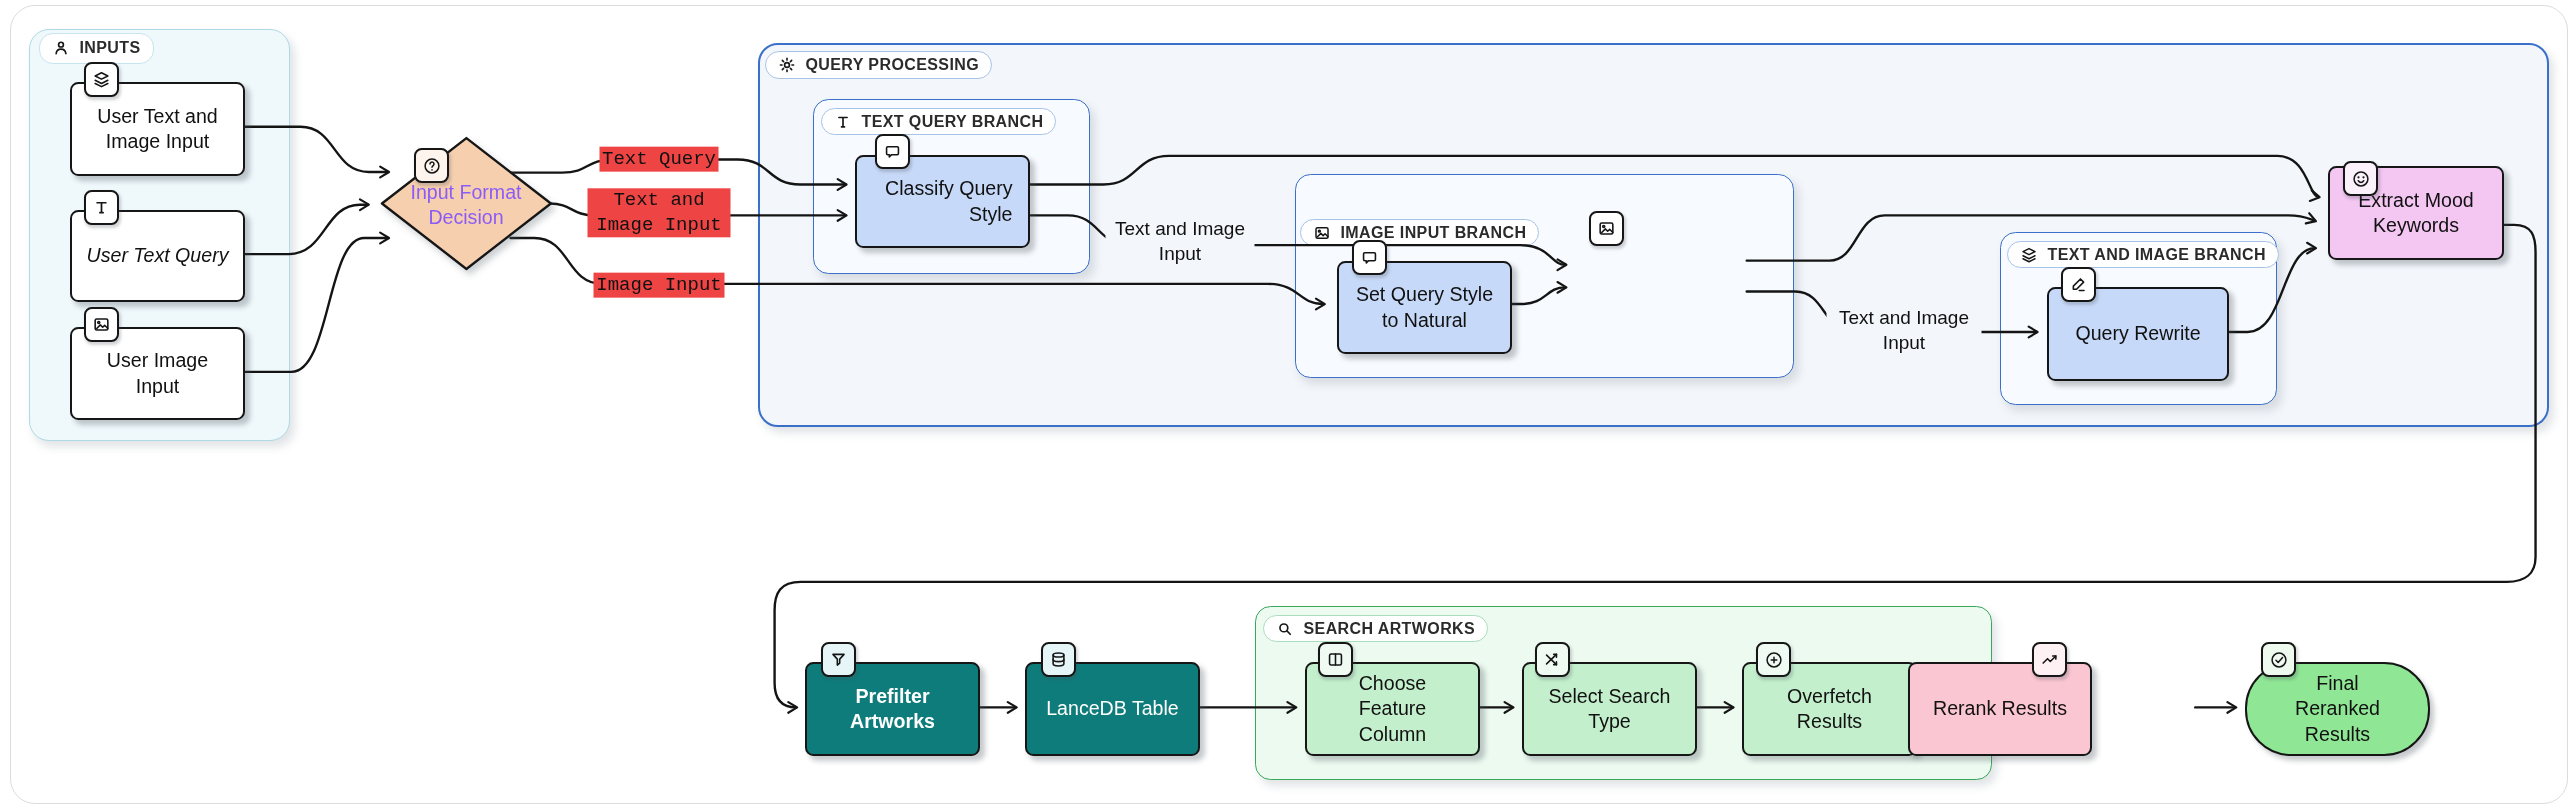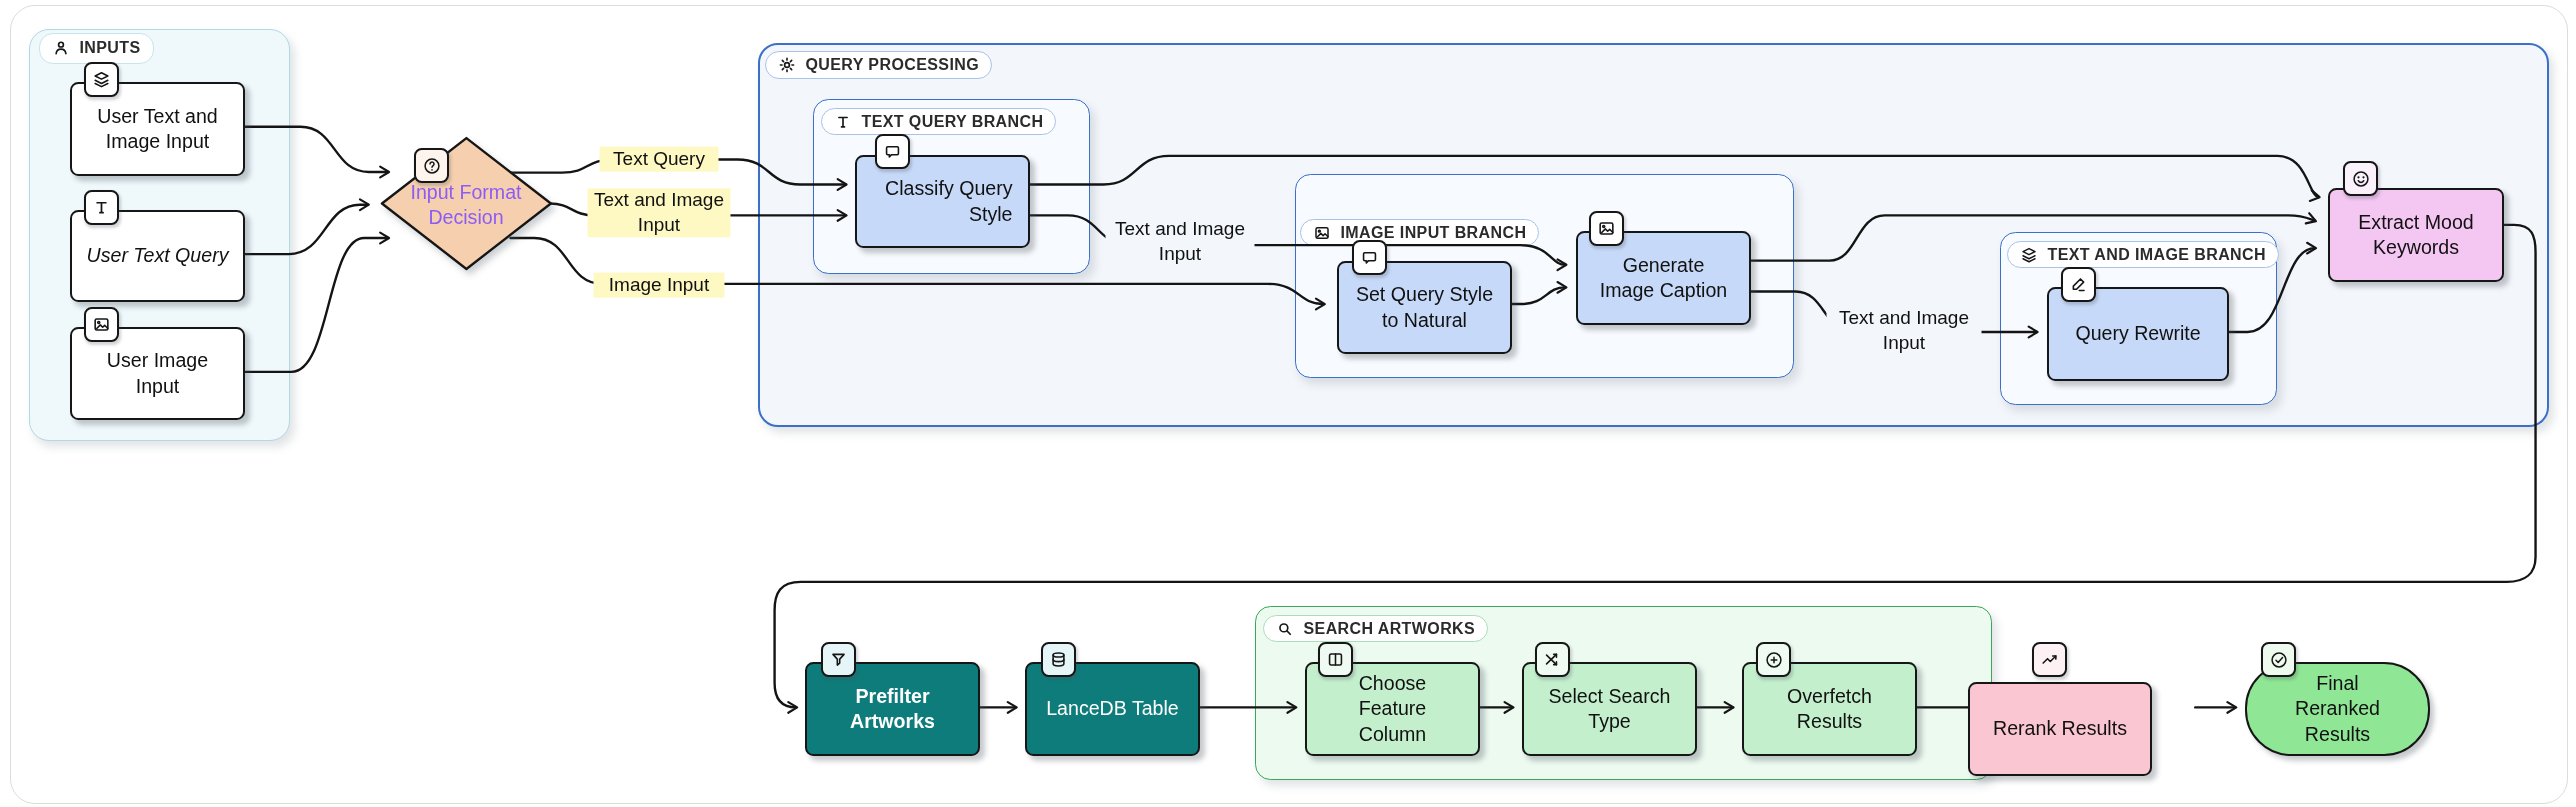--- a/index.html
+++ b/index.html
@@ -28,21 +28,21 @@
   .n-green{background:#C3EFCC;}
   .n-pinkl{background:#FAC6D1;}
   .n-final{background:#8FE795;border-radius:46px;}
   .n-pink{background:#F4C6F2;}
   .badge{position:absolute;z-index:4;width:31px;height:31px;border:2.4px solid #161616;border-radius:7.7px;
          display:flex;align-items:center;justify-content:center;background:#fff;box-shadow:1.8px 2.4px 3px rgba(70,80,90,.25);}
   .b-white{background:#ffffff;} .b-peach{background:#FDF4EE;} .b-pink{background:#FBF1FA;}
   .b-teal{background:#E6F5F7;} .b-green{background:#EFFBF2;} .b-rose{background:#FDF1F4;} .b-mint{background:#EFFAEF;}
   .elabel{position:absolute;z-index:3;transform:translate(-50%,-50%);text-align:center;
           font-size:19px;font-weight:500;line-height:1.3;color:#111;}
-  .lb-white{background:#fef9c3;} .lb-qp{background:#F3F6FB;}
+  .lb-white{background:#ef4444;font-family:Liberation Mono, monospace;} .lb-qp{background:#F3F6FB;}
   .dtext{position:absolute;z-index:3;transform:translate(-50%,-50%);text-align:center;
          font-size:19.6px;font-weight:500;line-height:1.3;color:#8b5cf6;width:119px;}
   .icon{display:block;}
 </style>
 </head>
 <body>
 
 <div class="canvas">
   <div class="frame"></div>
 
@@ -152,46 +152,43 @@
     </div>
 
   <div class="dtext" style="left:466px;top:205px;">Input Format Decision</div>
 
   <div class="node n-blue" style="left:855px;top:155px;width:171px;height:89px;text-align:right;">
     <span style="padding:0 15.5px;">Classify Query Style</span>
     </div>
   <div class="node n-blue" style="left:1337px;top:261px;width:171px;height:89px;">
     <span style="padding:0 16.7px;">Set Query Style to Natural</span>
     </div>
-  <div class="node n-blue" style="left:1576px;top:231px;width:171px;height:90px;">
-    <span style="padding:0 16.7px;">Generate Image Caption</span>
-    </div>
   <div class="node n-blue" style="left:2047px;top:287px;width:178px;height:90px;">
     <span style="padding:0 12px;">Query Rewrite</span>
     </div>
-  <div class="node n-pink" style="left:2328px;top:188px;width:172px;height:90px;">
+  <div class="node n-pink" style="left:2328px;top:166px;width:172px;height:90px;">
     <span style="padding:0 18px;">Extract Mood Keywords</span>
     </div>
 
   <div class="node n-teal" style="left:805px;top:662px;width:171px;height:90px;">
     <span style="padding:0 36px;font-weight:bold;">Prefilter Artworks</span>
     </div>
   <div class="node n-teal" style="left:1025px;top:662px;width:171px;height:90px;">
     <span style="padding:0 9.5px;">LanceDB Table</span>
     </div>
   <div class="node n-green" style="left:1305px;top:662px;width:171px;height:90px;">
     <span style="padding:0 18px;">Choose Feature Column</span>
     </div>
   <div class="node n-green" style="left:1522px;top:662px;width:171px;height:90px;">
     <span style="padding:0 24px;">Select Search Type</span>
     </div>
   <div class="node n-green" style="left:1742px;top:662px;width:171px;height:90px;">
     <span style="padding:0 33px;">Overfetch Results</span>
     </div>
-  <div class="node n-pinkl" style="left:1968px;top:662px;width:180px;height:90px;margin-top:20px;">
+  <div class="node n-pinkl" style="left:1908px;top:662px;width:180px;height:90px;">
     <span style="padding:0 12px;">Rerank Results</span>
     </div>
   <div class="node n-final" style="left:2245px;top:662px;width:181px;height:90px;">
     <span style="padding:0 25px;">Final Reranked Results</span>
     </div>
 
   <div class="badge b-white" style="left:84px;top:62px;">
     <svg class="icon" width="19" height="19" viewBox="0 0 24 24" fill="none" stroke="#161616" stroke-width="2" stroke-linecap="round" stroke-linejoin="round">
         <path d="M12 3.5l8 4-8 4-8-4z"></path>
         <path d="M4 13l8 4 8-4"></path>

